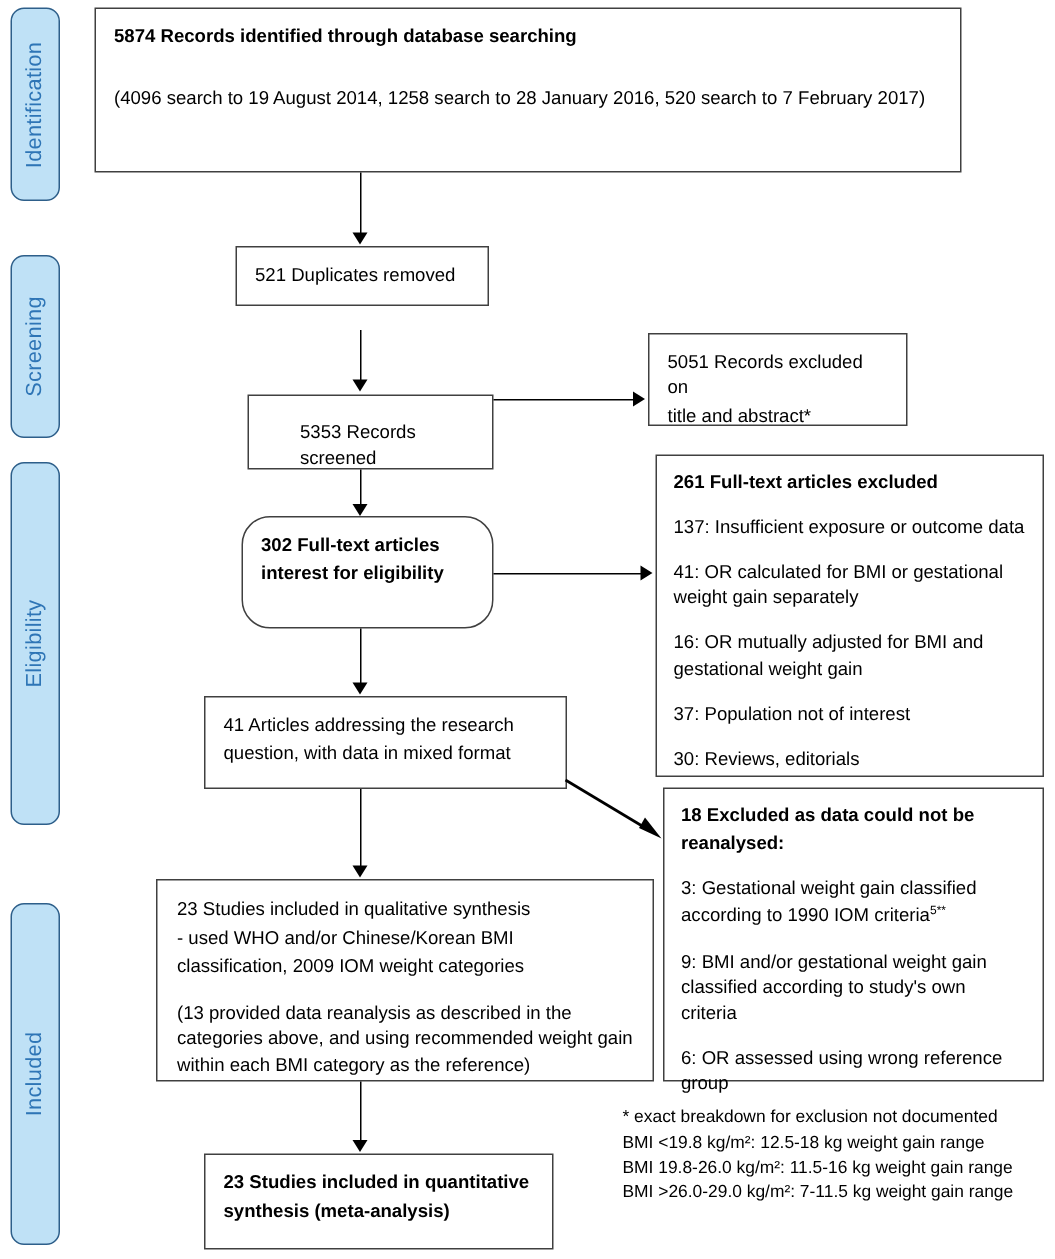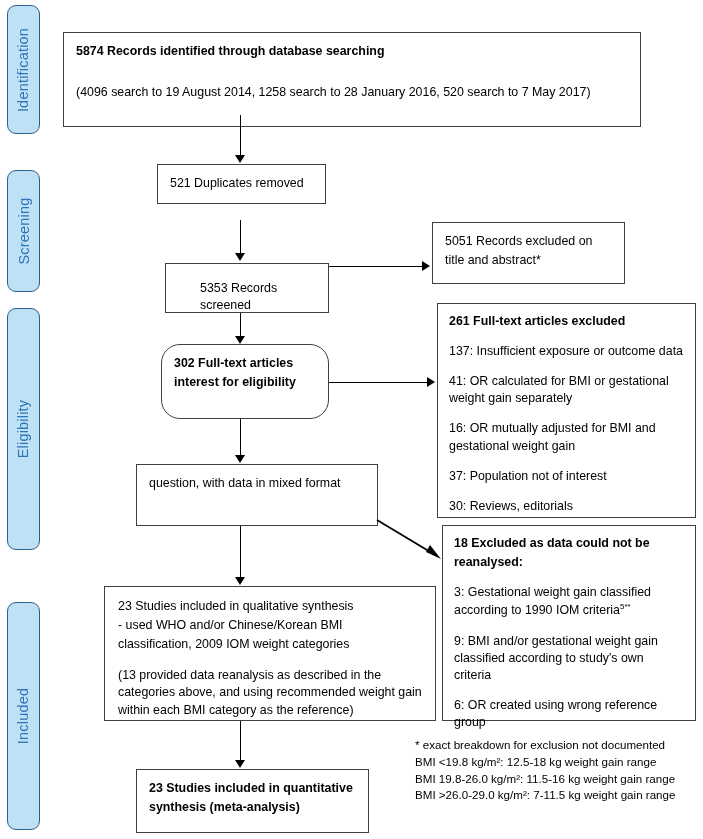--- a/index.html
+++ b/index.html
@@ -111,43 +111,43 @@
   </div>
 
   <div class="phase-tab" style="left:7px; top:308px; width:33px; height:242px;">
     <span class="phase-label">Eligibility</span>
   </div>
 
   <div class="phase-tab" style="left:7px; top:602px; width:33px; height:228px;">
     <span class="phase-label">Included</span>
   </div>
 
-  <div class="box" style="left:63px; top:5px; width:578px; height:95px;margin-top:27px;">
+  <div class="box" style="left:63px; top:5px; width:578px; height:110px;">
     <p class="b">5874 Records identified through database searching</p>
-    <p style="margin-top:24px;">(4096 search to 19 August 2014, 1258 search to 28 January 2016, 520 search to 7 May 2017)</p>
+    <p style="margin-top:24px;">(4096 search to 19 August 2014, 1258 search to 28 January 2016, 520 search to 7 February 2017)</p>
   </div>
 
   <div class="vline" style="left:240px; top:115px; height:43px;"></div>
   <div class="arrow-down" style="left:235px; top:155px;"></div>
 
   <div class="box" style="left:157px; top:164px; width:169px; height:40px;">
     <p>521 Duplicates removed</p>
   </div>
 
   <div class="vline" style="left:240px; top:220px; height:36px;"></div>
   <div class="arrow-down" style="left:235px; top:253px;"></div>
 
   <div class="box" style="left:165px; top:263px; width:164px; height:50px;padding-left:34px;">
     <p style="margin-top:6px;">5353 Records screened</p>
   </div>
 
   <div class="hline" style="left:329px; top:266px; width:95px;"></div>
   <div class="arrow-right" style="left:422px; top:261px;"></div>
 
-  <div class="box" style="left:432px; top:222px; width:193px; height:62px;">
+  <div class="box" style="left:432px; top:222px; width:173px; height:62px;">
     <p class="tight">5051 Records excluded on</p>
     <p class="tight">title and abstract*</p>
   </div>
 
   <div class="vline" style="left:240px; top:313px; height:26px;"></div>
   <div class="arrow-down" style="left:235px; top:336px;"></div>
 
   <div class="box" style="left:161px; top:344px; width:168px; height:75px;border-radius:19px;">
     <p class="b tight">302 Full-text articles</p>
     <p class="b tight">interest for eligibility</p>
@@ -162,36 +162,37 @@
     <p>41: OR calculated for BMI or gestational weight gain separately</p>
     <p>16: OR mutually adjusted for BMI and gestational weight gain</p>
     <p>37: Population not of interest</p>
     <p>30: Reviews, editorials</p>
   </div>
 
   <div class="vline" style="left:240px; top:419px; height:38px;"></div>
   <div class="arrow-down" style="left:235px; top:455px;"></div>
 
   <div class="box" style="left:136px; top:464px; width:242px; height:62px;">
+    <p class="tight">41 Articles addressing the research</p>
     <p class="tight">question, with data in mixed format</p>
   </div>
 
   <div class="diag-wrap" style="left:375px; top:518px; width:68px; height:44px;">
     <svg width="68" height="44" viewBox="0 0 68 44">
       <line x1="2" y1="2" x2="57" y2="35" stroke="#000" stroke-width="1.8"></line>
       <polygon points="66,41 51,34 55,27" fill="#000"></polygon>
     </svg>
   </div>
 
   <div class="box" style="left:442px; top:525px; width:254px; height:196px; padding:9px 11px;">
     <p class="b tight">18 Excluded as data could not be</p>
     <p class="b tight">reanalysed:</p>
     <p style="margin-top:13px;"><span>3: Gestational weight gain classified according to 1990 IOM criteria</span><sup>5**</sup></p>
     <p>9: BMI and/or gestational weight gain classified according to study's own criteria</p>
-    <p>6: OR created using wrong reference group</p>
+    <p>6: OR assessed using wrong reference group</p>
   </div>
 
   <div class="vline" style="left:240px; top:526px; height:53px;"></div>
   <div class="arrow-down" style="left:235px; top:577px;"></div>
 
   <div class="box" style="left:104px; top:586px; width:332px; height:135px; padding:11px 13px;">
     <p class="tight">23 Studies included in qualitative synthesis</p>
     <p class="tight">- used WHO and/or Chinese/Korean BMI</p>
     <p class="tight">classification, 2009 IOM weight categories</p>
     <p class="small" style="margin-top:14px;">(13 provided data reanalysis as described in the categories above, and using recommended weight gain within each BMI category as the reference)</p>

